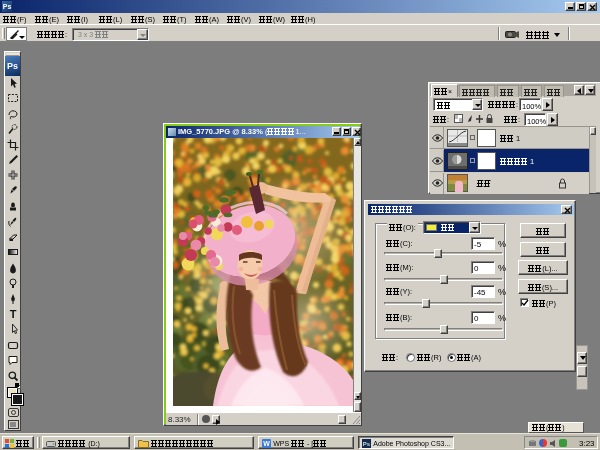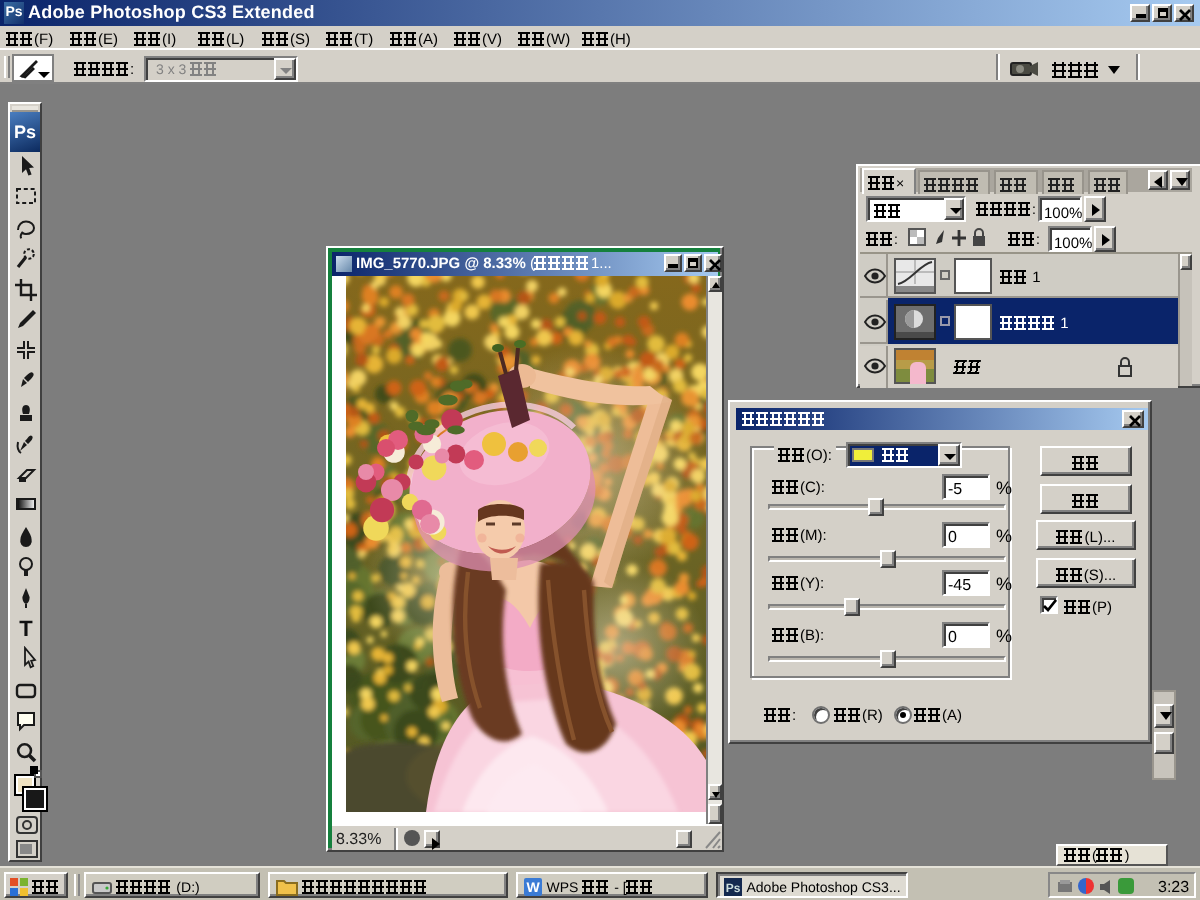--- a/index.html
+++ b/index.html
@@ -3,28 +3,27 @@
 *{margin:0;padding:0;box-sizing:border-box}
 html,body{width:600px;height:450px;overflow:hidden}
 body{position:relative;background:#7d7d7d;font-family:"Liberation Sans",sans-serif;-webkit-font-smoothing:antialiased}
 .ab{position:absolute}
 .z{display:inline-block;width:7px;height:8px;margin:0 1px 0 0;vertical-align:-1px;background-image:
  linear-gradient(to bottom, transparent 1px, currentColor 1px, currentColor 2px, transparent 2px, transparent 4px, currentColor 4px, currentColor 5px, transparent 5px, transparent 7px, currentColor 7px, currentColor 8px),
  linear-gradient(to right, transparent 1px, currentColor 1px, currentColor 2px, transparent 2px, transparent 5px, currentColor 5px, currentColor 6px, transparent 6px)}
 .z7{display:inline-block;width:6px;height:7px;margin:0 1px 0 0;vertical-align:-1px;background-image:
  linear-gradient(to bottom, currentColor 1px, transparent 1px, transparent 3px, currentColor 3px, currentColor 4px, transparent 4px, transparent 6px, currentColor 6px, currentColor 7px),
  linear-gradient(to right, transparent 1px, currentColor 1px, currentColor 2px, transparent 2px, transparent 4px, currentColor 4px, currentColor 5px, transparent 5px)}
-.raised{background:#15803d;border:1px solid;border-color:#fff #404040 #404040 #fff;box-shadow:inset -1px -1px 0 #808080}
+.raised{background:#84cc16;border:1px solid;border-color:#fff #404040 #404040 #fff;box-shadow:inset -1px -1px 0 #808080}
 .btn{background:#d4d0c8;border:1px solid;border-color:#fff #404040 #404040 #fff;box-shadow:inset -1px -1px 0 #808080}
 .sunk{border:1px solid;border-color:#808080 #fff #fff #808080;box-shadow:inset 1px 1px 0 #404040}
 .tb{background:linear-gradient(to right,#0a246a,#a6caf0)}
 </style></head><body>
 <div class="ab tb" style="left:0;top:0;width:600px;height:13px">
 <div class="ab" style="left:2px;top:1px;width:10px;height:11px;background:linear-gradient(135deg,#3a6ea5,#13306b);color:#fff;font-size:7px;font-weight:bold;text-align:center;line-height:11px">Ps</div>
-<div class="ab" style="left:14px;top:0;color:#fff;font-size:9px;font-weight:bold;line-height:13px;letter-spacing:0.1px">Adobe Photoshop CS3 Extended</div>
 <div class="ab btn" style="left:565px;top:2px;width:10px;height:9px">
       <div class="ab" style="left:2px;bottom:1px;width:5px;height:2px;background:#000"></div>
     </div>
 <div class="ab btn" style="left:576px;top:2px;width:10px;height:9px">
       <div class="ab" style="left:2px;top:1px;width:5px;height:5px;border:1px solid #000;border-top-width:2px"></div>
     </div>
 <div class="ab btn" style="left:587px;top:2px;width:10px;height:9px">
       <svg class="ab" style="left:1px;top:1px" width="7" height="7" viewBox="0 0 7 7">
         <path d="M1,1 L6,6 M6,1 L1,6" stroke="#000" stroke-width="1.4"></path>
       </svg>

